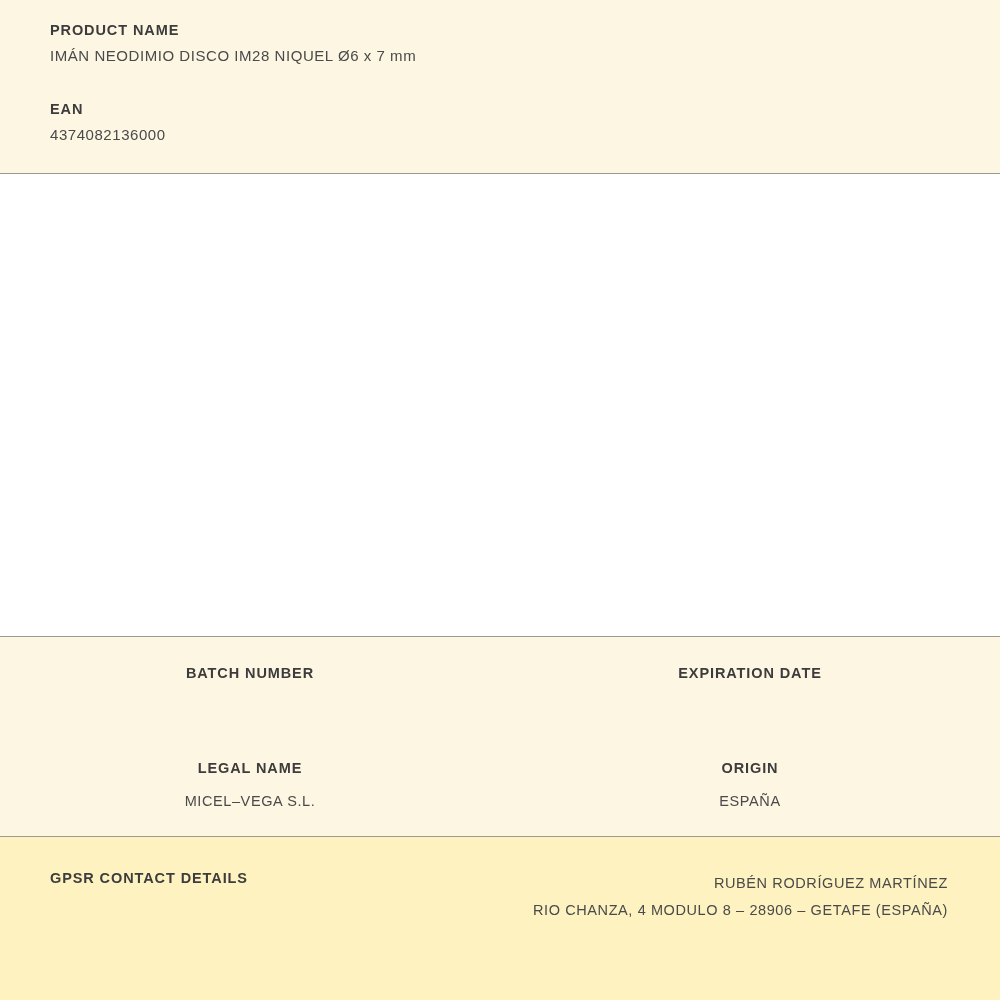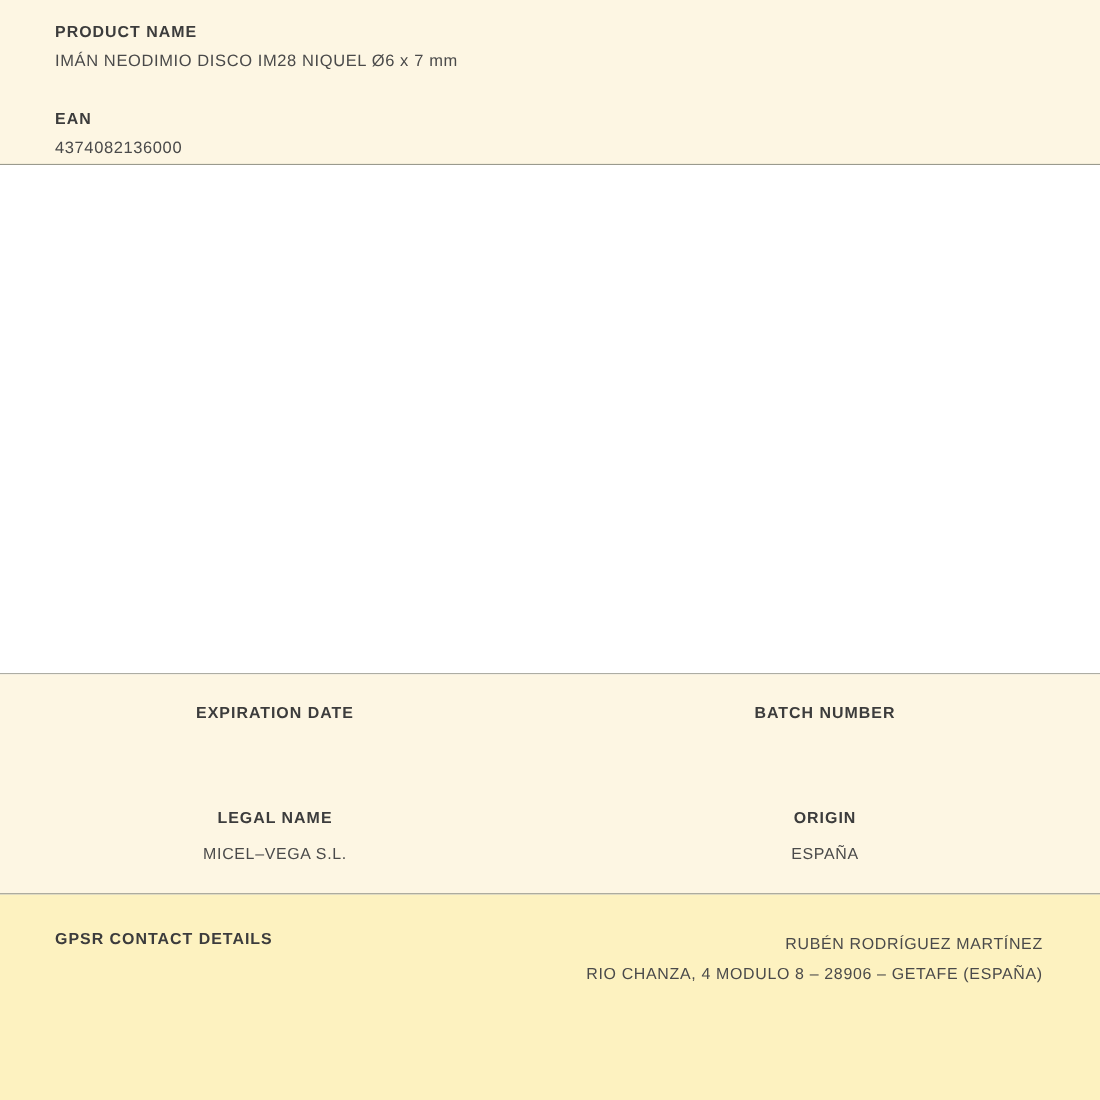--- a/index.html
+++ b/index.html
@@ -21,21 +21,21 @@
     height: 1000px;
     display: flex;
     flex-direction: column;
   }
 
   
   .top-block {
     background: #fdf6e3;
     padding: 22px 50px 0 50px;
     box-sizing: border-box;
-    height: 150px;
+    height: 174px;
     border-bottom: 1px solid #9a9a8e;
   }
 
   .field-label {
     font-size: 14.5px;
     font-weight: bold;
     letter-spacing: 0.9px;
     color: #3c3c3c;
     margin: 0 0 9px 0;
   }
@@ -135,25 +135,25 @@
       <p class="field-label">EAN</p>
       <p class="field-value">4374082136000</p>
     </div>
   </div>
 
   <div class="middle-block"></div>
 
   <div class="info-block">
     <div class="info-row first">
       <div class="info-cell">
-        <p class="info-cell-label">EXPIRATION DATE</p>
+        <p class="info-cell-label">BATCH NUMBER</p>
         <p class="info-cell-value"></p>
       </div>
       <div class="info-cell">
-        <p class="info-cell-label">BATCH NUMBER</p>
+        <p class="info-cell-label">EXPIRATION DATE</p>
         <p class="info-cell-value"></p>
       </div>
     </div>
     <div class="info-row second">
       <div class="info-cell">
         <p class="info-cell-label">LEGAL NAME</p>
         <p class="info-cell-value">MICEL–VEGA S.L.</p>
       </div>
       <div class="info-cell">
         <p class="info-cell-label">ORIGIN</p>

